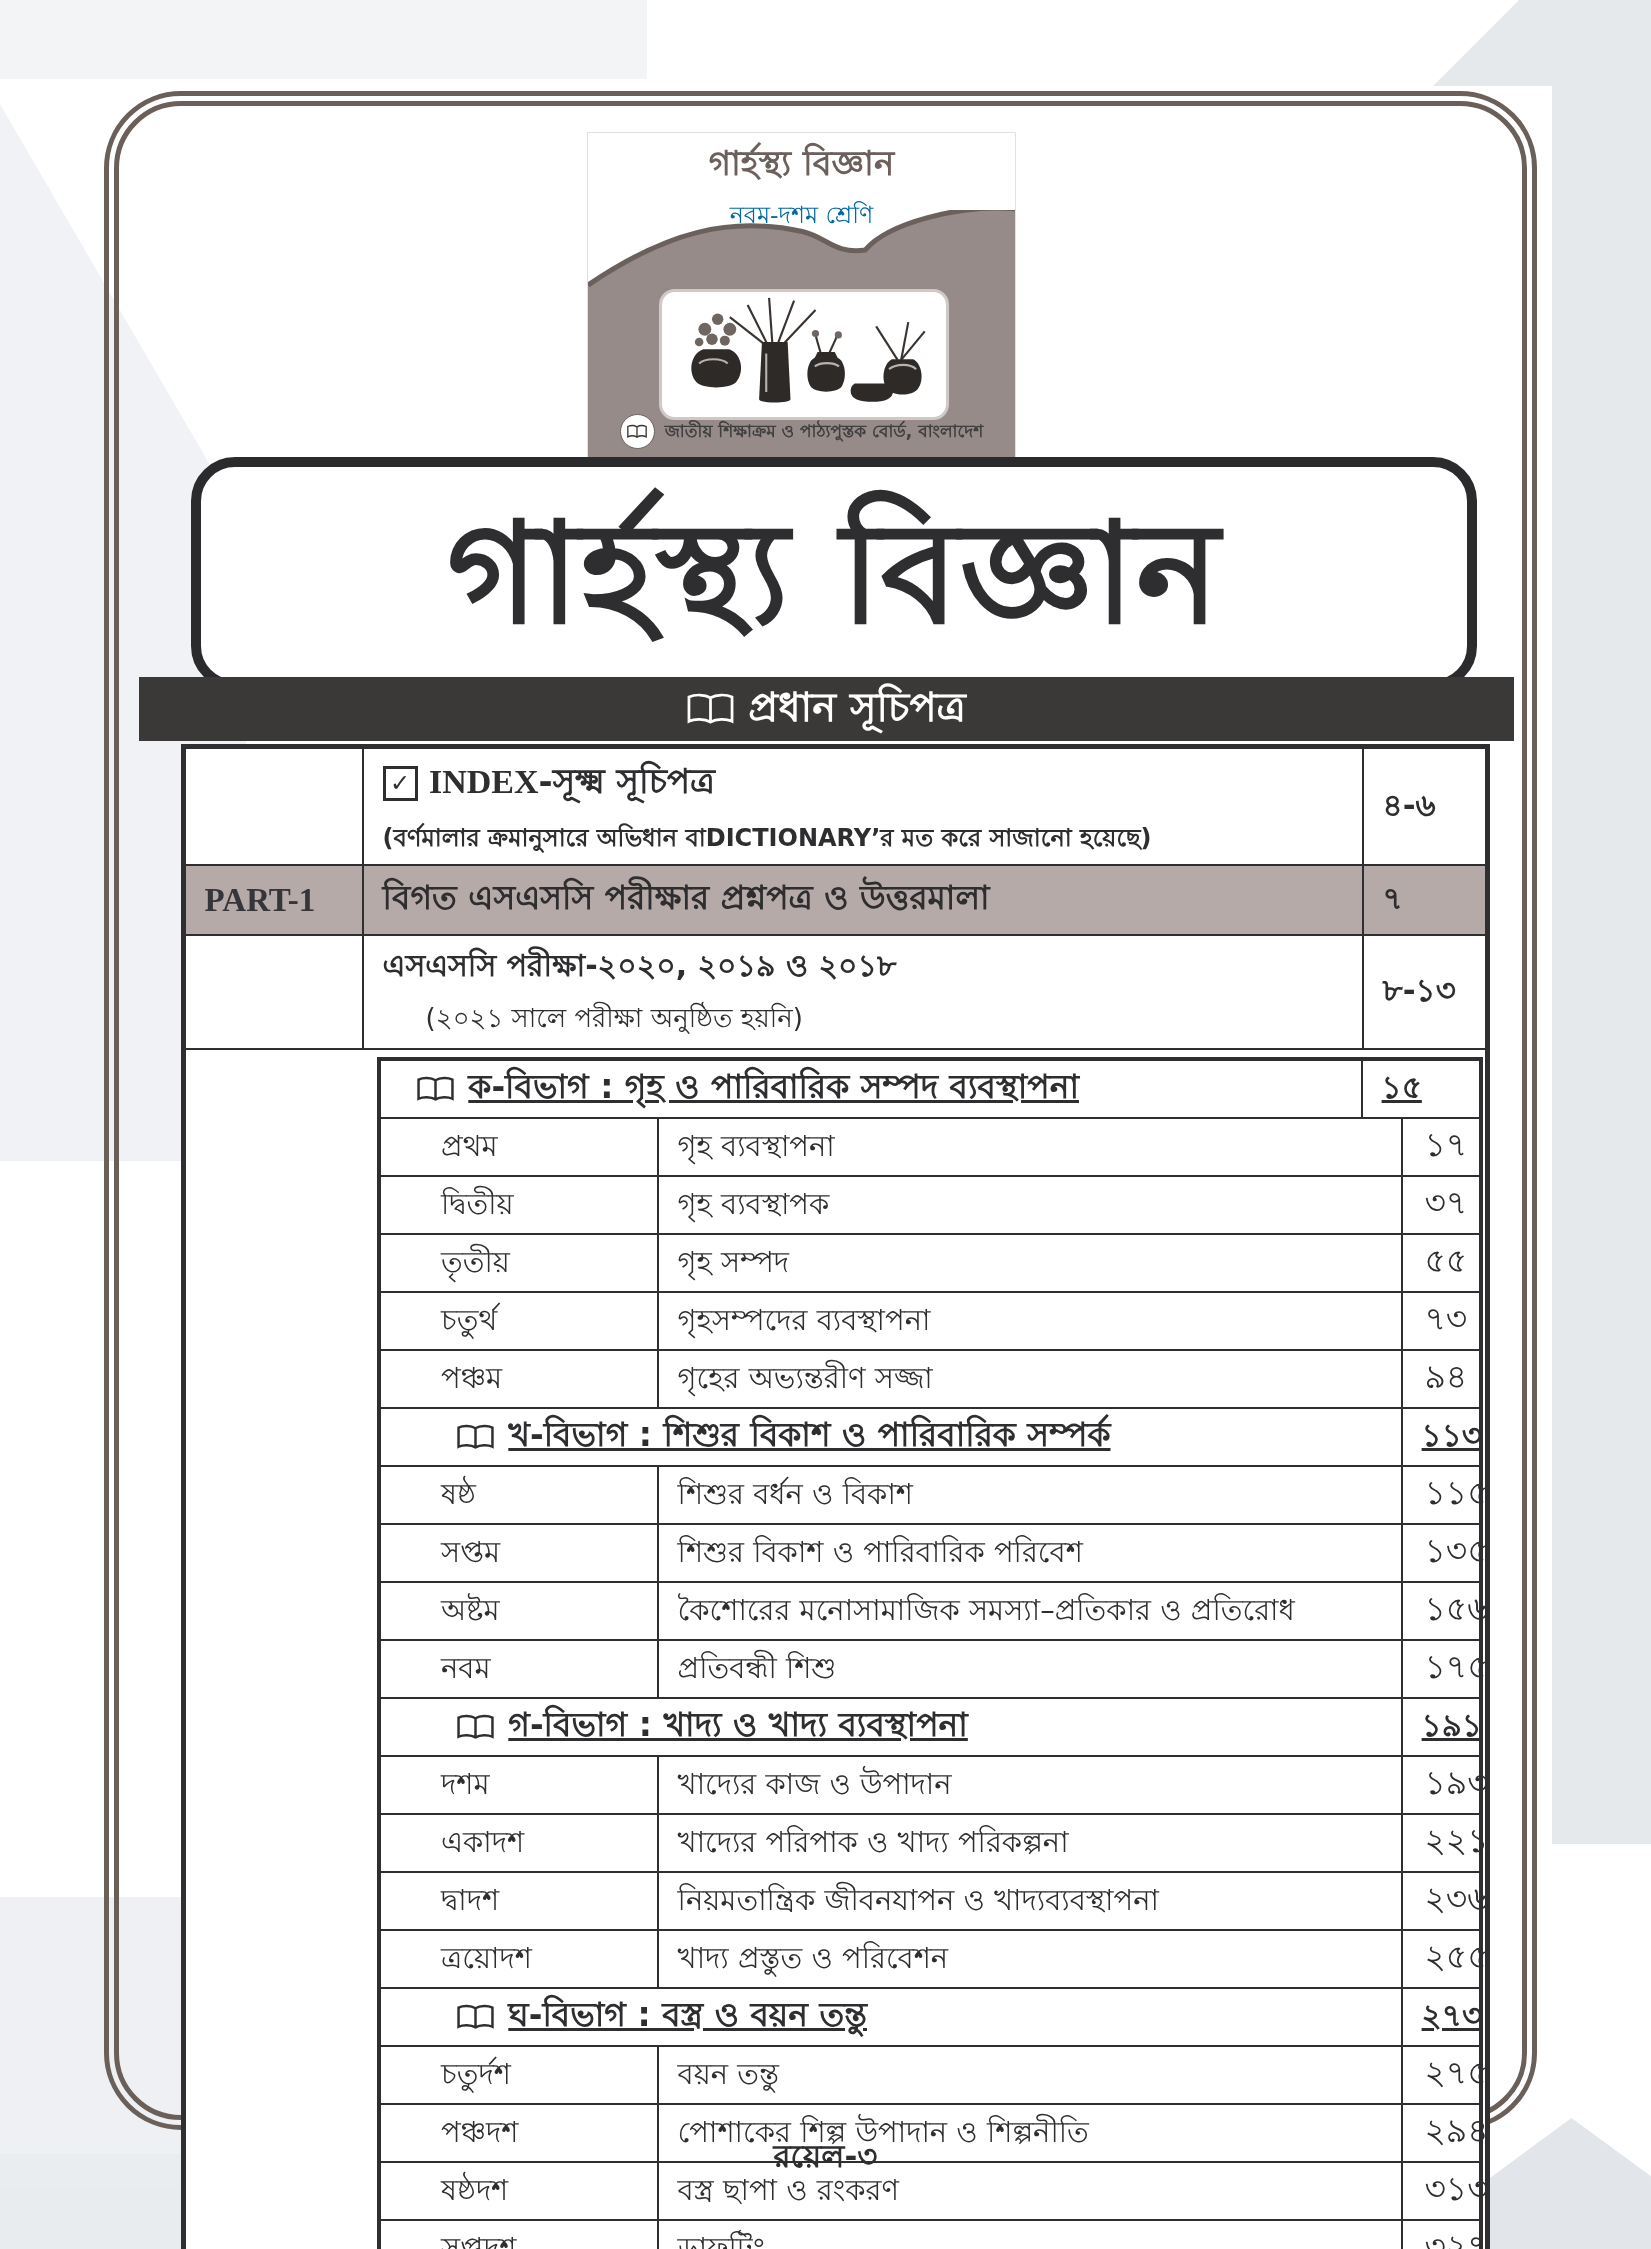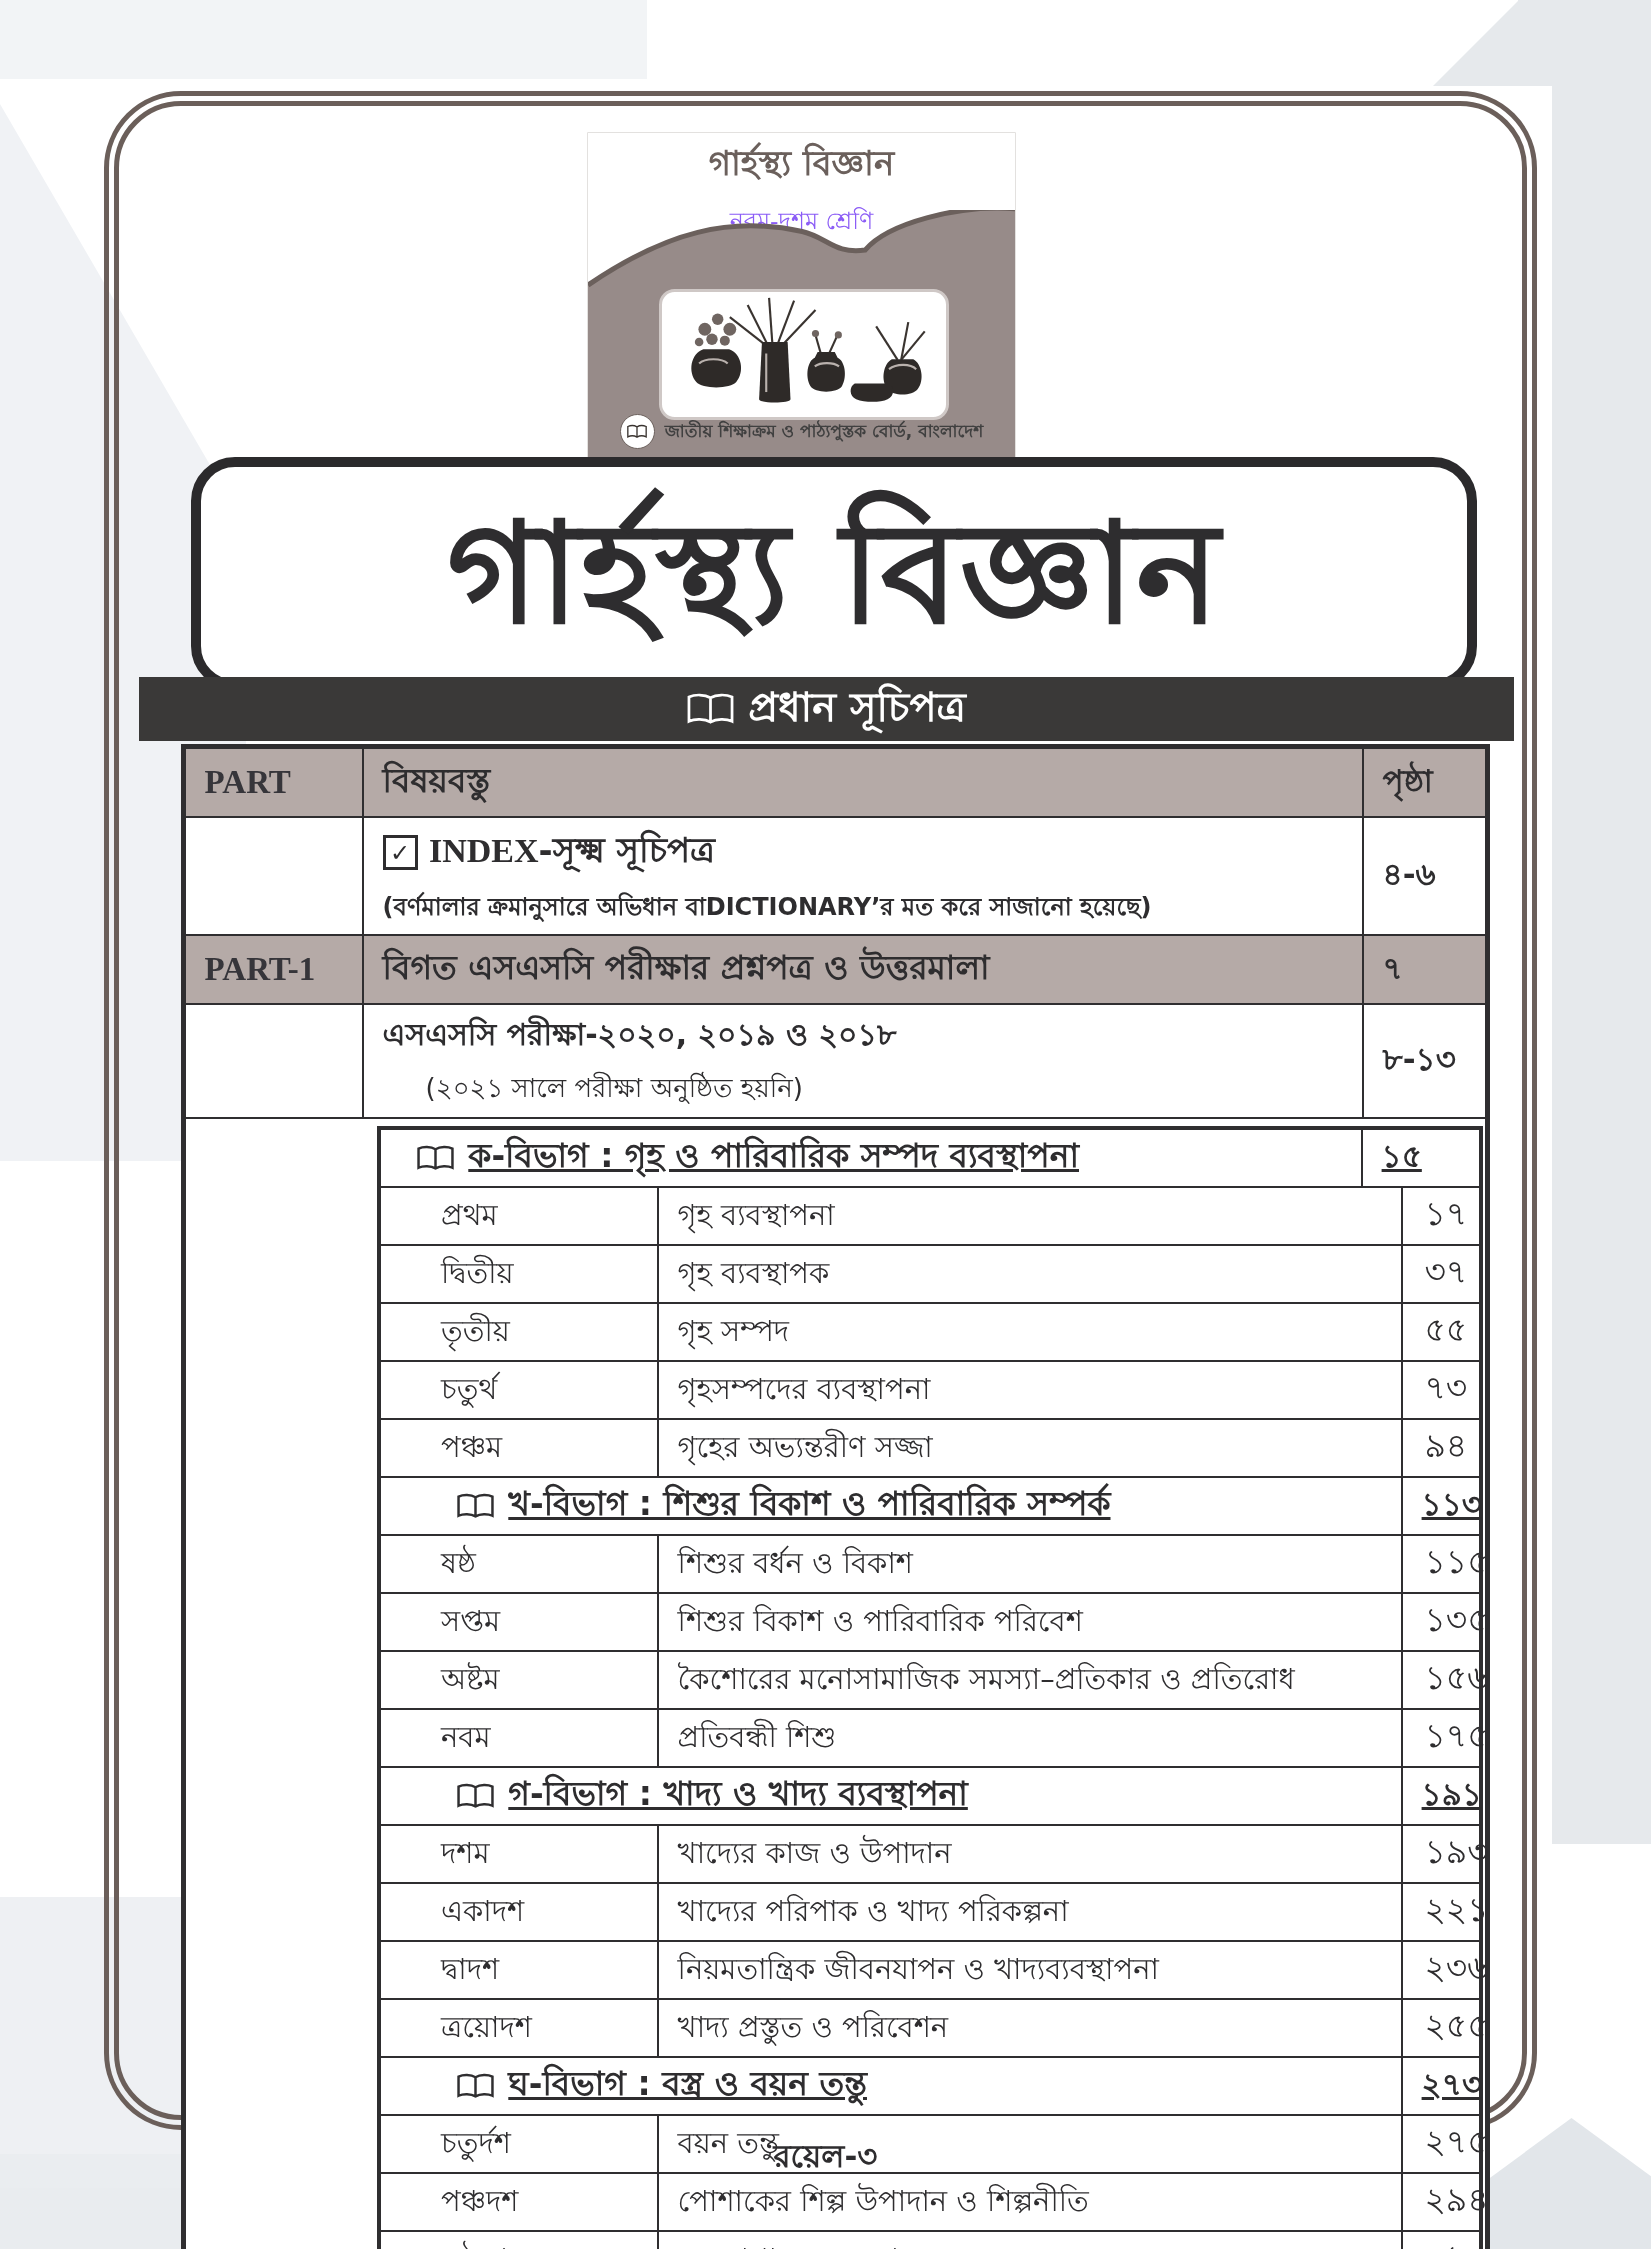--- a/index.html
+++ b/index.html
@@ -29,21 +29,21 @@
   
   .main-box{position:absolute;left:104px;top:91px;width:1423px;height:2029px;
     border:5.7px solid #6b5f5a;border-radius:77px;z-index:1;background:transparent;}
   .main-box-inner{position:absolute;left:5px;top:5px;right:5px;bottom:5px;
     border:5.7px solid #6b5f5a;border-radius:67px;}
 
   
   .cover{position:absolute;left:588px;top:133px;width:427px;height:325px;
     background:#ffffff;z-index:2;overflow:hidden;box-shadow:0 0 0 0.7px #d8d4d2;}
   .cover-title{margin-top:11.4px;text-align:center;font-size:34px;font-weight:bold;color:#6b605c;line-height:1.15;}
-  .cover-subtitle{text-align:center;font-size:23.6px;color:#8b5cf6;margin-top:20px;}
+  .cover-subtitle{text-align:center;font-size:23.6px;color:#0369a1;margin-top:14px;}
   .cover-mauve{position:absolute;left:0;top:77px;width:427px;height:248px;}
   .cover-illustration{position:absolute;left:71px;top:156px;width:284px;height:125px;
     background:#ffffff;border-radius:15.7px;border:3.6px solid #cfc8c6;z-index:3;}
   .cover-pub{position:absolute;left:0;bottom:8.6px;width:100%;display:flex;align-items:center;justify-content:center;gap:10px;z-index:3;}
   .cover-logo{width:33px;height:33px;border-radius:50%;background:#ffffff;border:1.4px solid #6b605c;
     display:flex;align-items:center;justify-content:center;flex:0 0 auto;}
   .cover-pub-text{color:#404040;font-size:17px;font-weight:bold;white-space:nowrap;}
 
   
   .title-box{position:absolute;left:191px;top:457px;width:1266px;height:213px;z-index:2;
@@ -193,29 +193,20 @@
   <span class="icon-svg">
     <svg width="47" height="33" viewBox="0 0 24 16">
         <path d="M12 2 C9 0.2 4 0.2 1 1.6 L1 14 C4 12.6 9 12.6 12 14.4 C15 12.6 20 12.6 23 14 L23 1.6 C20 0.2 15 0.2 12 2 Z M12 2 L12 14.4" fill="none" stroke="#ffffff" stroke-width="1.4"></path>
       </svg>
   </span>
   <span class="banner-text">প্রধান সূচিপত্র</span>
 </div>
 
 <div class="toc">
 
-  <div class="orow row-head row-gray">
-    <div class="c-part">PART</div>
-    <div class="c-sub">
-        <span class="hdr-label">বিষয়বস্তু</span>
-      </div>
-    <div class="c-page">
-        <span>পৃষ্ঠা</span>
-      </div>
-  </div>
 
   <div class="orow row-index">
     <div class="c-part"></div>
     <div class="c-sub">
       <div class="index-line1">
         <span class="checkbox">✓</span>
         <span><span class="index-word">INDEX</span><span>-সূক্ষ্ম সূচিপত্র</span></span>
       </div>
       <div class="index-line2">(বর্ণমালার ক্রমানুসারে অভিধান বাDICTIONARY’র মত করে সাজানো হয়েছে)</div>
     </div>

